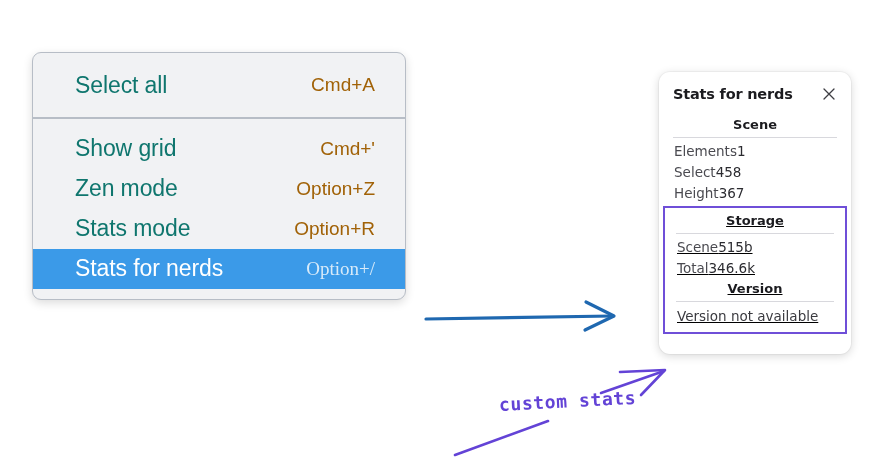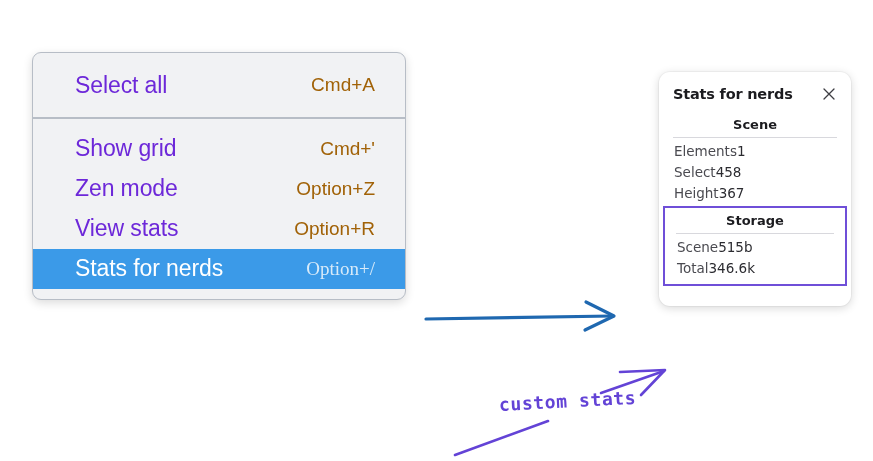--- a/index.html
+++ b/index.html
@@ -27,21 +27,21 @@
   .ctx-group.g1 { padding:12px 0 12px 0; }
   .ctx-sep { height:1.5px; background:#b7bdc6; }
   .ctx-item {
     display:flex; align-items:center; justify-content:space-between;
     height:40px;
     padding:0 30px 0 42px;
     cursor:default;
   }
   .ctx-item .label {
     font-size:23px;
-    color:#6d28d9;
+    color:#0f766e;
     letter-spacing:-.1px;
     white-space:nowrap;
   }
   .ctx-item .shortcut {
     font-size:19px;
     color:#a16207;
     white-space:nowrap;
   }
   .ctx-item.selected { background:#3b9ae8; }
   .ctx-item.selected .label { color:#ffffff; }
@@ -87,20 +87,21 @@
   .full-row {
     font-size:13.5px; color:#3b3b40;
     padding:4px 3px 2px 3px;
     white-space:nowrap;
   }
   
   .purple-box {
     border:2px solid #6f4fd8;
     margin:3px -8px 8px -8px;
     padding:2px 9px 6px 9px;
+    text-decoration:underline;
   }
 
   
   .annot-svg { position:absolute; inset:0; pointer-events:none; }
   .annot-text {
     position:absolute;
     left:499px; top:394px;
     font-family:"DejaVu Sans Mono", monospace;
     font-size:18px;
     font-weight:bold;
@@ -130,21 +131,21 @@
     <div class="ctx-group">
       <div class="ctx-item">
         <span class="label">Show grid</span>
         <span class="shortcut">Cmd+'</span>
       </div>
       <div class="ctx-item">
         <span class="label">Zen mode</span>
         <span class="shortcut">Option+Z</span>
       </div>
       <div class="ctx-item">
-        <span class="label">View stats</span>
+        <span class="label">Stats mode</span>
         <span class="shortcut">Option+R</span>
       </div>
       <div class="ctx-item selected">
         <span class="label">Stats for nerds</span>
         <span class="shortcut">Option+/</span>
       </div>
     </div>
 
   </div>
 
@@ -182,20 +183,25 @@
         <div class="row">
           <span class="k">Scene</span>
           <span class="v">515b</span>
         </div>
         <div class="row">
           <span class="k">Total</span>
           <span class="v">346.6k</span>
         </div>
       </div>
 
+      <div>
+        <div class="sect-title">Version</div>
+        <div class="hr"></div>
+        <div class="full-row">Version not available</div>
+      </div>
 
     </div>
   </div>
 
   <svg class="annot-svg" width="873" height="461" viewBox="0 0 873 461">
 
     <g>
       <path d="M426 319 L612 316" stroke="#1f68b0" stroke-width="3.2" fill="none" stroke-linecap="round"></path>
       <path d="M586 302 L614 316 L585 330" stroke="#1f68b0" stroke-width="3.2" fill="none" stroke-linecap="round" stroke-linejoin="round"></path>
     </g>

